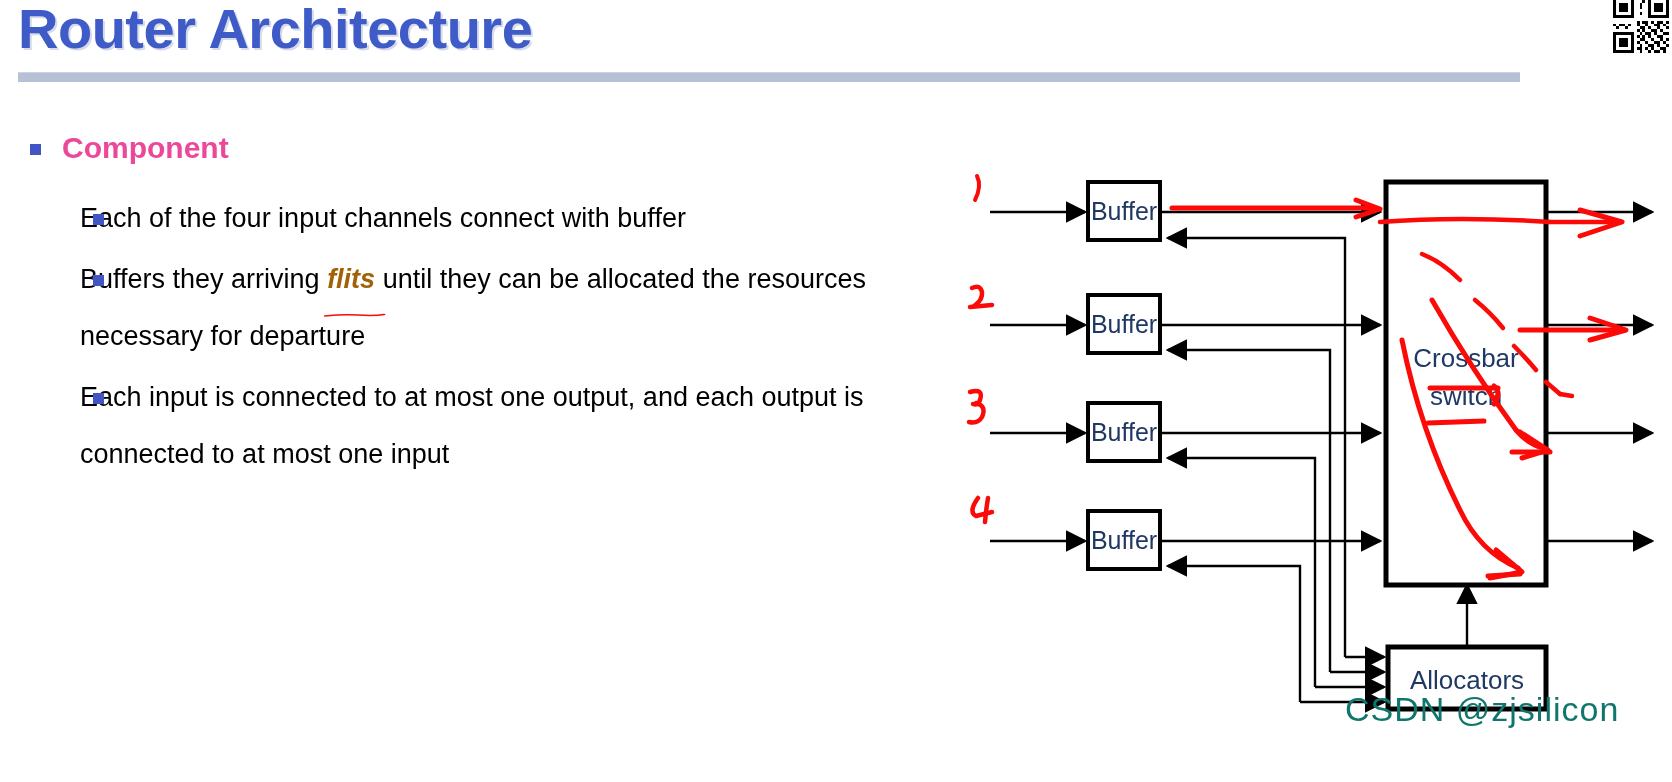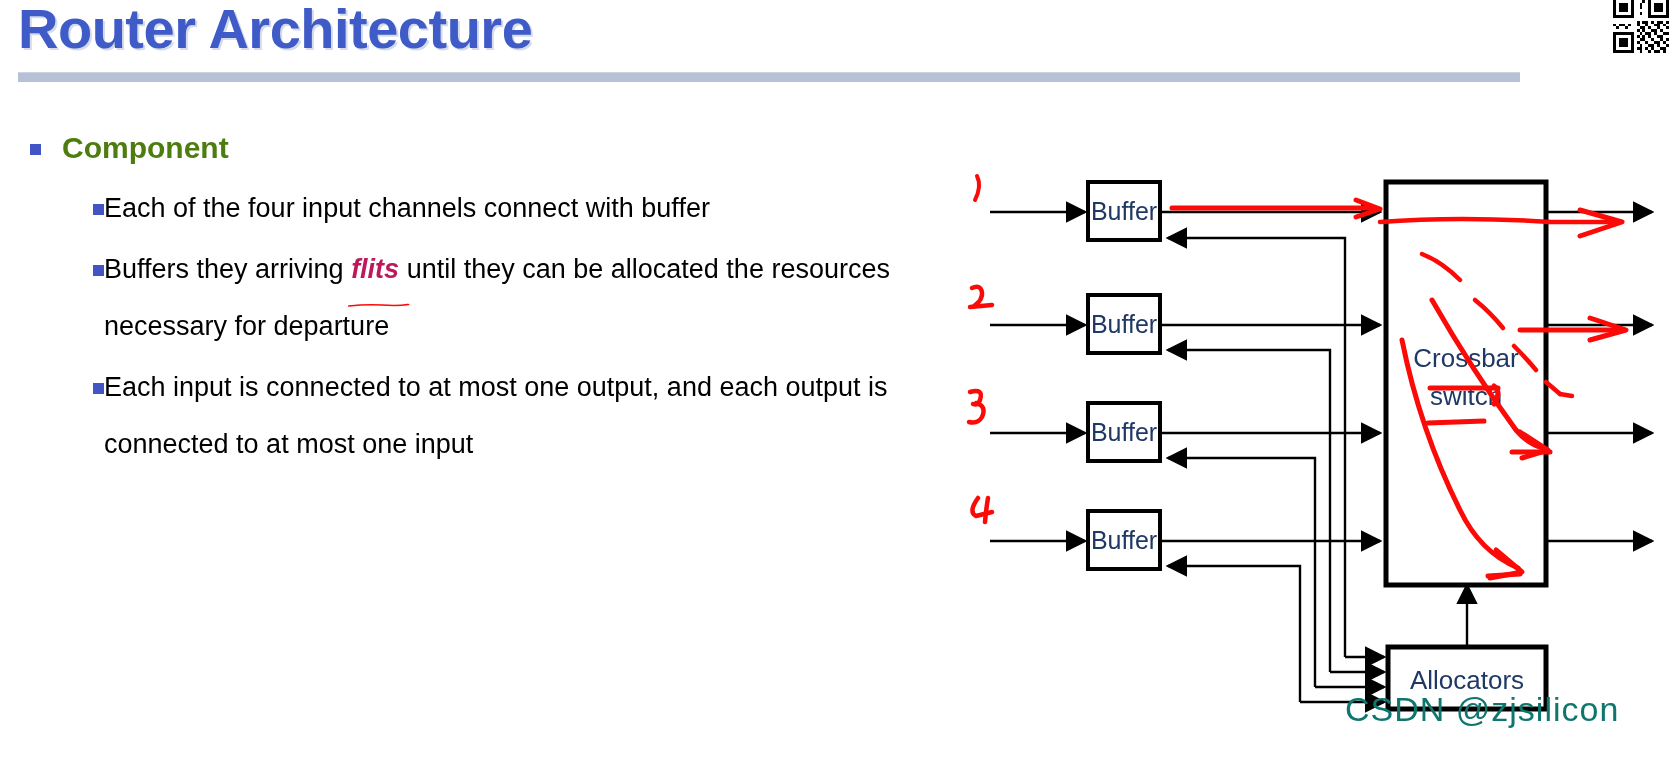--- a/index.html
+++ b/index.html
@@ -38,43 +38,43 @@
   .body-area{
     position:absolute;
     left:0; top:128px;
     width:950px;
   }
   .bullet-l1{
     position:relative;
     padding-left:62px;
     font-size:30px;
     font-weight:bold;
-    color:#4d7c0f;
+    color:#ec4899;
     line-height:40px;
-    margin-bottom:12px;
+    margin-bottom:22px;
   }
   .bullet-l1 .sq{
     position:absolute; left:30px; top:16px;
     width:11px;height:11px;background:#4155c4;
   }
   .bullet-l2{
     position:relative;
-    padding-left:104px;
+    padding-left:80px;
     font-size:27px;
     color:#000;
     line-height:57px;
     margin-bottom:4px;
     max-width:930px;
   }
   .bullet-l2 .sq{
     position:absolute; left:93px; top:24px;
     width:11px;height:11px;background:#4155c4;
   }
   .flits{
-    color:#be185d;
+    color:#a16207;
     font-weight:bold;
     font-style:italic;
     position:relative;
     display:inline-block;
   }
   .flits-underline{
     position:absolute;
     left:-3px; bottom:-9px;
     width:62px;height:4px;
   }

